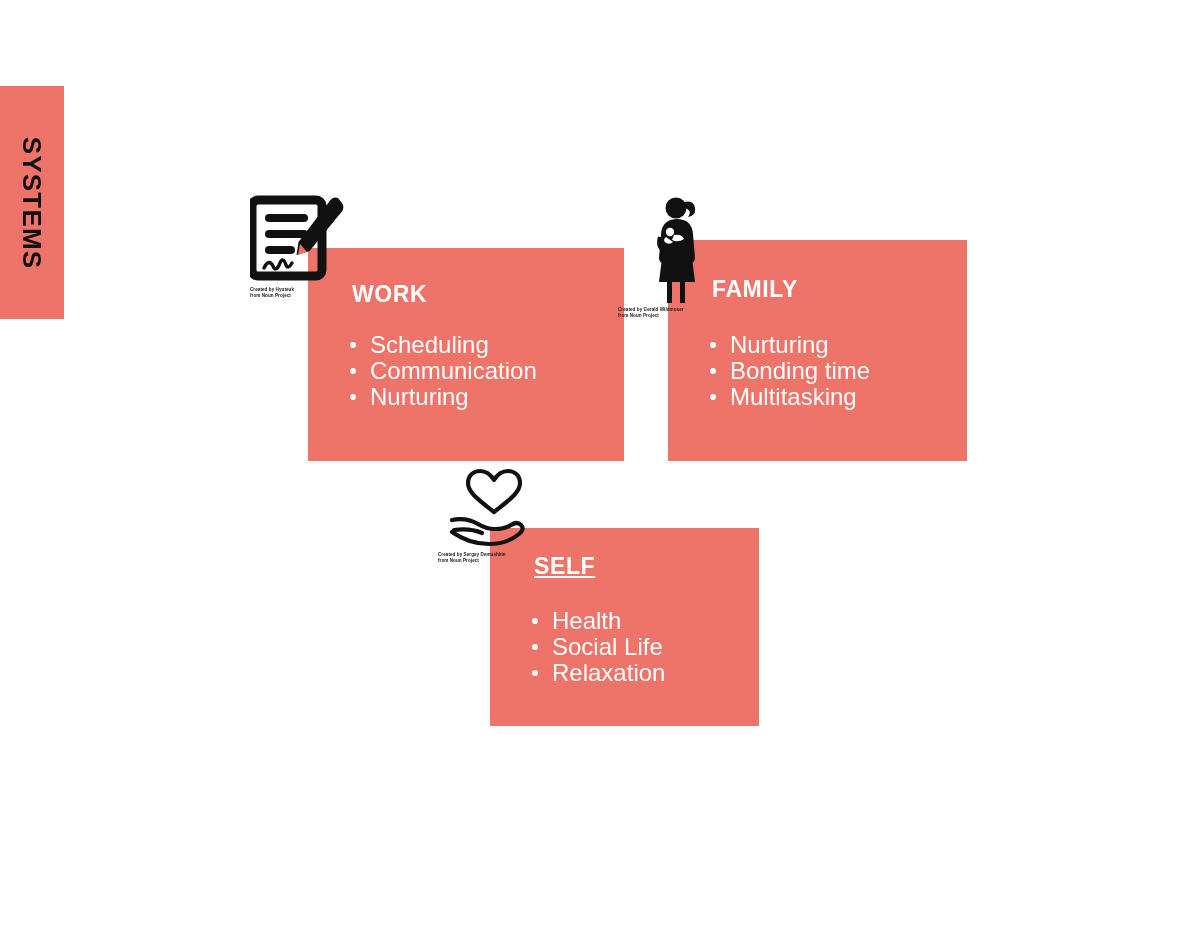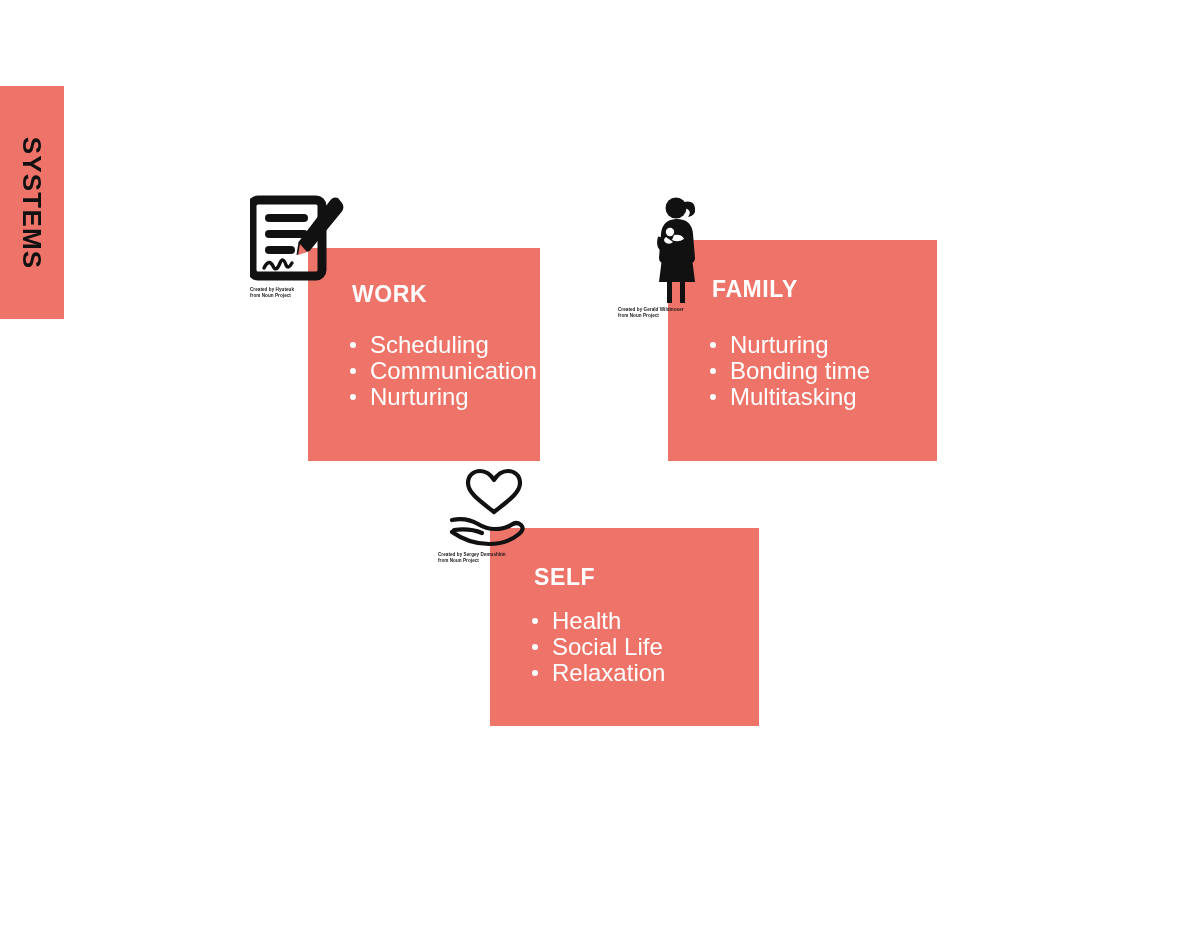--- a/index.html
+++ b/index.html
@@ -80,27 +80,27 @@
     position: absolute;
     left: 0px;
     top: 10px;
     width: 6px;
     height: 6px;
     border-radius: 50%;
     background: #ffffff;
   }
 
   
-  #card-work   { left: 308px; top: 248px; width: 232px; height: 213px; }
-  #card-family { left: 668px; top: 240px; width: 269px; height: 221px; }
+  #card-work   { left: 308px; top: 248px; width: 316px; height: 213px; }
+  #card-family { left: 668px; top: 240px; width: 299px; height: 221px; }
   #card-self   { left: 490px; top: 528px; width: 269px; height: 198px; }
 
   #title-work   { left: 44px; top: 35px; }
   #title-family { left: 44px; top: 38px; }
-  #title-self   { left: 44px; top: 38px; }
+  #title-self   { left: 44px; top: 27px; text-decoration: underline; }
 
   #list-work   { left: 42px; top: 84px; }
   #list-family { left: 42px; top: 92px; }
   #list-self   { left: 42px; top: 80px; }
 
   
   .icon-block {
     position: absolute;
   }
   .icon-art {

